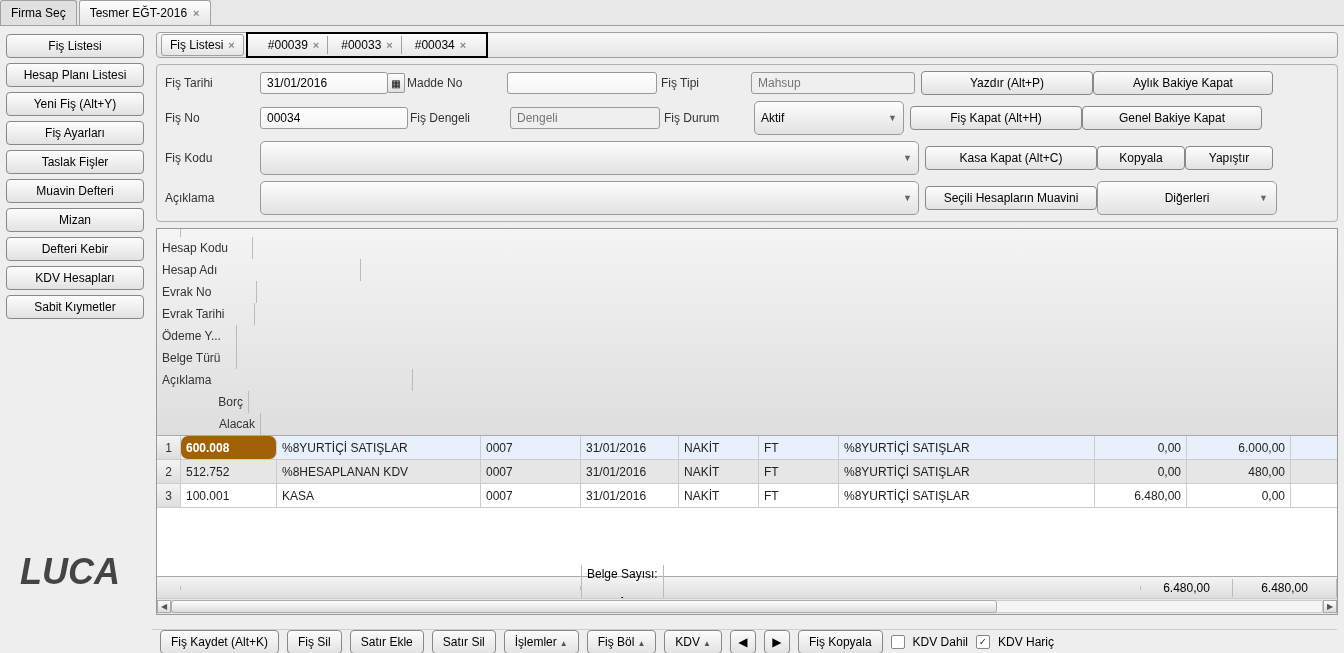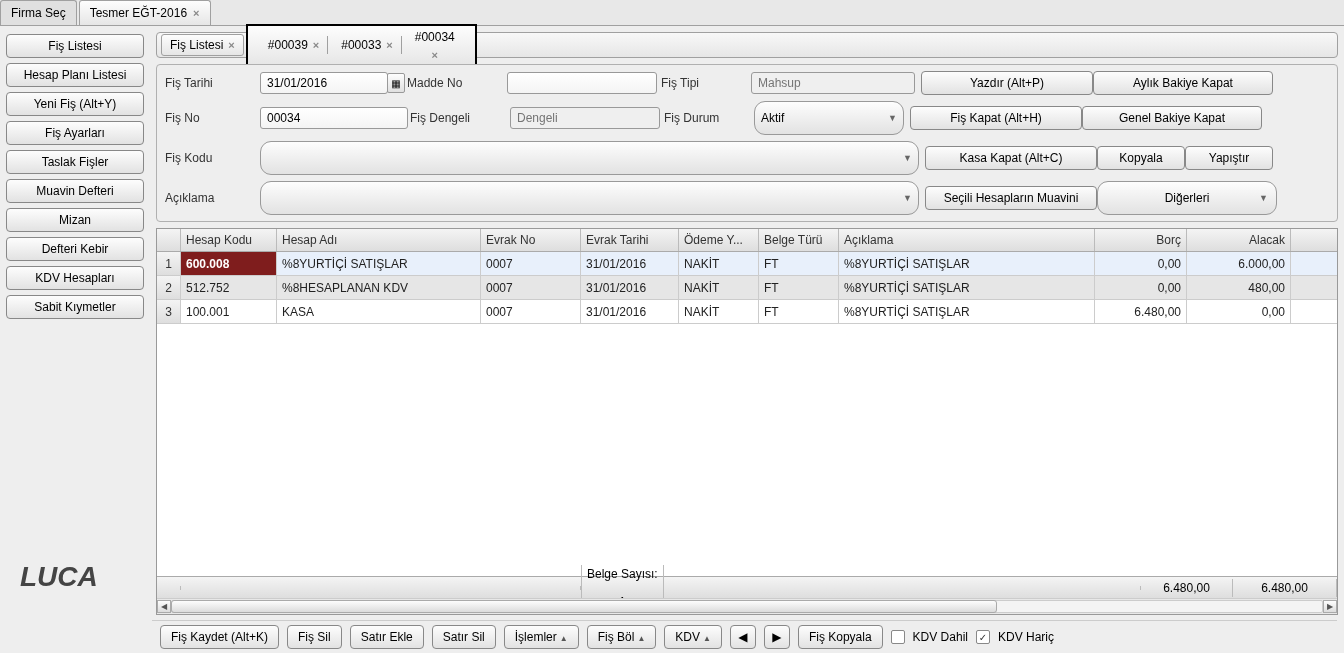--- a/index.html
+++ b/index.html
@@ -6,60 +6,60 @@
 body { background: #eeeeee; width: 1344px; height: 653px; overflow: hidden; position: relative; }
 
 .top-tabs { display: flex; height: 26px; border-bottom: 1px solid #a0a0a0; background: #e8e8e8; }
 .top-tab { padding: 4px 10px; border: 1px solid #a0a0a0; border-bottom: none; background: linear-gradient(#fdfdfd, #e6e6e6); margin-right: 2px; display: flex; align-items: center; gap: 6px; border-radius: 3px 3px 0 0; }
 .top-tab.inactive { background: #e0e0e0; }
 .tab-close { color: #888; font-weight: bold; cursor: pointer; font-size: 11px; }
 
 .main-area { display: flex; height: 595px; }
 .sidebar { width: 150px; padding: 8px 6px; display: flex; flex-direction: column; gap: 5px; }
 .side-btn { height: 24px; background: linear-gradient(#fdfdfd, #e2e2e2); border: 1px solid #888; border-radius: 4px; font-size: 12px; cursor: pointer; }
-.logo { margin-top: auto; font-size: 28px; font-style: italic; font-weight: bold; color: #444; padding: 10px 0 20px 14px; }
+.logo { margin-top: auto; font-size: 36px; font-style: italic; font-weight: bold; color: #444; padding: 10px 0 20px 14px; }
 
 .content { flex: 1; padding: 6px; display: flex; flex-direction: column; }
 
 .inner-tabs { display: flex; height: 26px; border: 1px solid #a0a0a0; border-radius: 4px; background: linear-gradient(#f8f8f8, #e6e6e6); align-items: center; padding: 0 4px; gap: 0; }
 .inner-tab { padding: 3px 8px; border: 1px solid #a0a0a0; background: linear-gradient(#fdfdfd, #e6e6e6); display: flex; align-items: center; gap: 5px; border-radius: 3px; margin-right: 2px; }
 .inner-tab.boxed { border: 2px solid #000; border-radius: 0; padding: 2px 12px; }
 .inner-tab.boxed .inner-tab-sub { padding: 2px 8px; border-right: 1px solid #a0a0a0; display: flex; align-items: center; gap: 5px; }
-.inner-tab.boxed .inner-tab-sub:last-child { border-right: none; flex-direction: column; }
+.inner-tab.boxed .inner-tab-sub:last-child { border-right: none; }
 
 .form-area { border: 1px solid #b0b0b0; border-radius: 4px; margin-top: 6px; padding: 6px 8px; background: #eeeeee; display: flex; flex-direction: column; gap: 6px; }
 .form-row { display: flex; align-items: center; gap: 0; }
 .lbl { width: 95px; color: #333; }
 .inp { height: 22px; border: 1px solid #999; border-radius: 3px; background: linear-gradient(#fff, #f4f4f4); padding: 0 6px; }
 .inp.ro { background: #efefef; color: #777; }
-.dd { height: 22px; border: 1px solid #999; border-radius: 11px; background: linear-gradient(#fdfdfd, #e2e2e2); padding: 16px 6px; display: flex; align-items: center; justify-content: space-between; cursor: pointer; text-align: center; }
+.dd { height: 22px; border: 1px solid #999; border-radius: 5px; background: linear-gradient(#fdfdfd, #e2e2e2); padding: 16px 6px; display: flex; align-items: center; justify-content: space-between; cursor: pointer; text-align: center; }
 .dd-arrow { color: #666; font-size: 9px; }
 .btn { height: 24px; background: linear-gradient(#fdfdfd, #e2e2e2); border: 1px solid #888; border-radius: 4px; padding: 0 10px; cursor: pointer; font-size: 12px; }
 .cal-icon { width: 18px; height: 20px; border: 1px solid #999; background: linear-gradient(#fdfdfd,#e0e0e0); display: inline-flex; align-items: center; justify-content: center; font-size: 10px; border-radius: 2px; margin-left: -1px; }
 
 .grid { border: 1px solid #999; background: #fff; flex: 1; display: flex; flex-direction: column; margin-top: 6px; }
-.grid-head { display: flex; background: linear-gradient(#f4f4f4, #dedede); border-bottom: 1px solid #aaa; }
+.grid-head { display: flex; background: linear-gradient(#f4f4f4, #dedede); border-bottom: 1px solid #aaa; flex-direction: column; }
 .gh { border-right: 1px solid #bbb; padding: 4px 5px; font-size: 12px; color: #333; overflow: hidden; white-space: nowrap; }
 .grid-body { flex: 1; overflow: auto; background: #fff; }
 .gr { display: flex; border-bottom: 1px solid #ccc; height: 24px; align-items: stretch; }
 .gc { border-right: 1px solid #ccc; padding: 3px 5px; font-size: 12px; color: #222; overflow: hidden; white-space: nowrap; display: flex; align-items: center; }
 .gc.num { justify-content: flex-end; }
 .rownum { background: linear-gradient(#f4f4f4,#dedede); justify-content: center; color: #333; }
-.gr.sel .gc.hk { background: #7f1d1d; color: #fff; font-weight: bold; }
+.gr.sel .gc.hk { background: #a16207; color: #fff; font-weight: bold; border-radius: 7px; }
 .gr.sel { background: #e8f0fb; }
 .gr.alt { background: #e6e6e6; }
 
 .grid-footer { display: flex; border-top: 1px solid #aaa; background: linear-gradient(#f4f4f4,#dedede); height: 22px; align-items: center; }
 .gf { border-right: 1px solid #bbb; padding: 2px 5px; font-size: 12px; display: flex; align-items: center; flex-direction: column; }
 .hscroll { height: 16px; background: #e8e8e8; border-top: 1px solid #ccc; position: relative; }
 .hscroll-track { position:absolute; left:14px; right:14px; top:1px; bottom:1px; background:#f4f4f4; border:1px solid #ccc; border-radius:2px; }
 .hscroll-thumb { position:absolute; left:14px; top:1px; bottom:1px; width:70%; background: linear-gradient(#fdfdfd,#dcdcdc); border:1px solid #aaa; border-radius:3px; }
 .hscroll-btn { position:absolute; top:1px; bottom:1px; width:14px; background: linear-gradient(#fdfdfd,#dcdcdc); border:1px solid #aaa; display:flex; align-items:center; justify-content:center; font-size:8px; color:#555; }
 
-.bottom-bar { display:flex; align-items:center; gap:8px; padding:6px 8px; border-top:1px solid #ccc; background:#eeeeee; position:absolute; bottom:0; left:152px; right:7px; height:33px; }
+.bottom-bar { display:flex; align-items:center; gap:8px; padding:6px 8px; border-top:1px solid #ccc; background:#eeeeee; position:absolute; bottom:0; left:152px; right:7px; height:24px; }
 .chk { width:14px; height:14px; border:1px solid #888; border-radius:2px; background:#fff; display:inline-flex; align-items:center; justify-content:center; font-size:10px; color:#333; }
 .nav-btn { width:26px; height:24px; background: linear-gradient(#fdfdfd,#e2e2e2); border:1px solid #888; border-radius:4px; cursor:pointer; display:flex; align-items:center; justify-content:center; }
 .up-tri { font-size:8px; color:#555; margin-left:3px; }
 
 
 .c0{width:24px} .c1{width:96px} .c2{width:204px} .c3{width:100px} .c4{width:98px} .c5{width:80px} .c6{width:80px} .c7{width:256px} .c8{width:92px} .c9{width:104px}
 </style>
 </head>
 <body>
 

